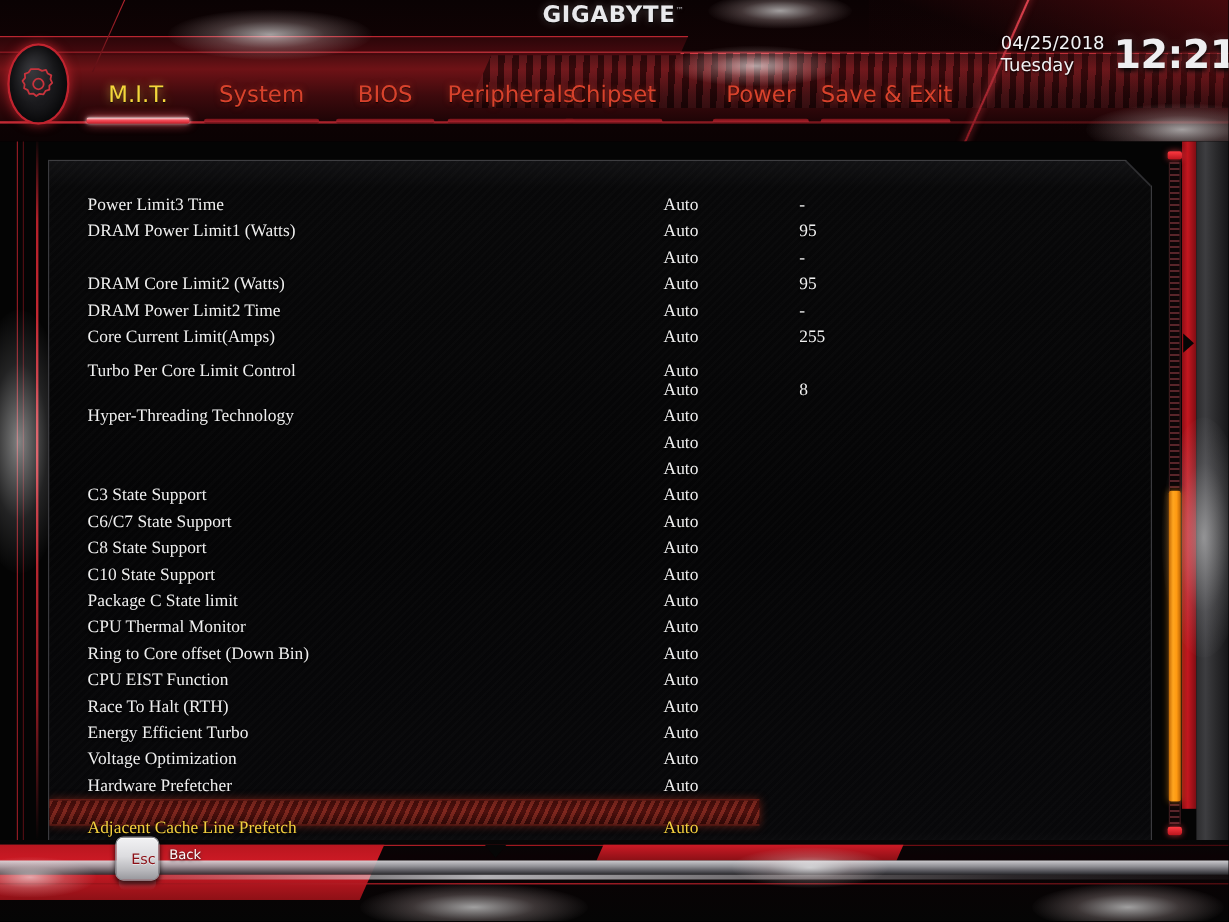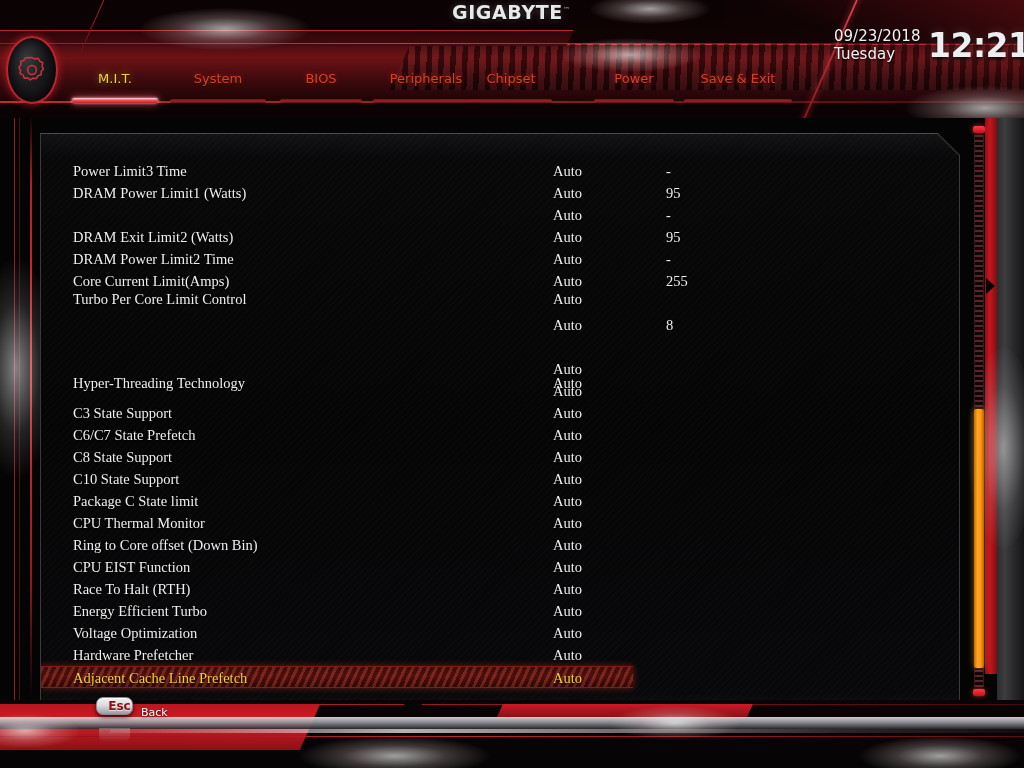--- a/index.html
+++ b/index.html
@@ -97,21 +97,21 @@
   }
   .gear-badge svg { width:34px; height:34px; }
 
   
   .nav {
     position:absolute; left:0; top:70px; width:1024px; height:36px;
   }
   .tab {
     position:absolute; top:0; height:34px;
     text-align:center;
-    color:#d8422c; font-size:13px;
+    color:#d8422c; font-size:19px;
     font-family:"DejaVu Sans", sans-serif;
     text-shadow:0 0 5px rgba(220,60,40,.55), 0 1px 1px #000;
     cursor:pointer;
     white-space:nowrap;
   }
   .tab .tab-label { display:block; line-height:18px; }
   .tab .tab-underline {
     position:absolute; left:0; right:0; bottom:1px; height:4px;
     background:linear-gradient(to bottom,#7d1219,#a6202a 55%,#4a0b10);
     border-radius:2px;
@@ -227,21 +227,21 @@
       repeating-linear-gradient(115deg,
         rgba(255,120,90,0.19) 0px, rgba(255,120,90,0.19) 3px,
         rgba(0,0,0,0.22) 3px, rgba(0,0,0,0.22) 7px),
       linear-gradient(to bottom,#4e0f0c 0%,#621410 45%,#3a0a08 100%);
     width:592px;
     border-top:1px solid #7a2018;
     border-bottom:1px solid #7a2018;
     box-shadow:0 0 7px rgba(180,50,30,.55);
   }
   .row.selected .r-name,
-  .row.selected .r-value { color:#f3cf3e; text-shadow:0 1px 2px #000; }
+  .row.selected .r-value { color:#f3cf3e; text-shadow:0 1px 2px #000;margin-top:12px; }
 
   
   .scrollbar {
     position:absolute; left:973px; top:8px; width:12px; height:570px;
   }
   .sb-cap-top, .sb-cap-bot {
     position:absolute; left:0; width:12px; height:7px;
     background:linear-gradient(to bottom,#ff3a42,#b9151d);
     border-radius:2px;
     box-shadow:0 0 5px rgba(255,60,70,.7);
@@ -307,27 +307,27 @@
     border-top:11px solid #060606;
   }
   .ftr-glow1 { position:absolute; left:-30px; top:14px; width:110px; height:34px; }
   .ftr-glow2 { position:absolute; left:300px; top:36px; width:190px; height:40px; }
   .ftr-glow3 { position:absolute; left:610px; top:6px; width:130px; height:34px; }
   .ftr-glow4 { position:absolute; left:860px; top:36px; width:160px; height:40px; }
 
   
   .esc-key {
     position:absolute; left:96px; top:697px;
-    width:37px; height:18px;
+    width:37px; height:37px;
     border-radius:7px;
     background:linear-gradient(to bottom,#f2f2f4 0%,#dcdcdf 45%,#b7b7bb 78%,#98989d 100%);
     border:1px solid #8c8c91;
     box-shadow:0 2px 4px rgba(0,0,0,.75), inset 0 1px 0 rgba(255,255,255,.9);
     display:flex; align-items:center; justify-content:center;
-    font-size:12px; font-weight:bold; color:#8c1016;
+    font-size:12px; font-weight:normal; color:#8c1016;
     text-shadow:0 1px 0 rgba(255,255,255,.55);
     padding-left:10px;
   }
   .esc-reflect {
     position:absolute; left:99px; top:728px; width:31px; height:14px;
     border-radius:0 0 6px 6px;
     background:linear-gradient(to bottom, rgba(210,210,215,.35), rgba(210,210,215,0));
   }
   .back-label {
     position:absolute; left:141px; top:706px;
@@ -388,21 +388,21 @@
           <span class="tab-label">Power</span>
           <span class="tab-underline"></span>
         </div>
         <div class="tab" style="left: 684px; width: 108px;">
           <span class="tab-label">Save &amp; Exit</span>
           <span class="tab-underline"></span>
         </div>
       </div>
 
     <div class="datetime">
-      <div class="dt-date">09/23/2018</div>
+      <div class="dt-date">04/25/2018</div>
       <div class="dt-day">Tuesday</div>
       <div class="dt-time">12:21</div>
     </div>
   </div>
 
   <div class="body-frame">
     <div class="frame-outline"></div>
     <div class="frame-outline2"></div>
     <div class="left-redline"></div>
     <div class="left-glow"></div>
@@ -423,63 +423,63 @@
           <div class="row" style="top: 48px;">
             <span class="r-name">DRAM Power Limit1 (Watts)</span>
             <span class="r-value">Auto</span>
             <span class="r-extra">95</span>
           </div>
           <div class="row" style="top: 70px;">
             <span class="r-value">Auto</span>
             <span class="r-extra">-</span>
           </div>
           <div class="row" style="top: 92px;">
-            <span class="r-name">DRAM Exit Limit2 (Watts)</span>
+            <span class="r-name">DRAM Core Limit2 (Watts)</span>
             <span class="r-value">Auto</span>
             <span class="r-extra">95</span>
           </div>
           <div class="row" style="top: 114px;">
             <span class="r-name">DRAM Power Limit2 Time</span>
             <span class="r-value">Auto</span>
             <span class="r-extra">-</span>
           </div>
           <div class="row" style="top: 136px;">
             <span class="r-name">Core Current Limit(Amps)</span>
             <span class="r-value">Auto</span>
             <span class="r-extra">255</span>
           </div>
-          <div class="row" style="top: 154px;">
+          <div class="row" style="top: 164px;">
             <span class="r-name">Turbo Per Core Limit Control</span>
             <span class="r-value">Auto</span>
             <span class="r-extra"></span>
           </div>
           <div class="row" style="top: 180px;">
             <span class="r-value">Auto</span>
             <span class="r-extra">8</span>
           </div>
-          <div class="row" style="top: 202px; margin-top: 36px;">
+          <div class="row" style="top: 202px;">
             <span class="r-name">Hyper-Threading Technology</span>
             <span class="r-value">Auto</span>
             <span class="r-extra"></span>
           </div>
           <div class="row" style="top: 224px;">
             <span class="r-value">Auto</span>
             <span class="r-extra"></span>
           </div>
           <div class="row" style="top: 246px;">
             <span class="r-value">Auto</span>
             <span class="r-extra"></span>
           </div>
           <div class="row" style="top: 268px;">
             <span class="r-name">C3 State Support</span>
             <span class="r-value">Auto</span>
             <span class="r-extra"></span>
           </div>
           <div class="row" style="top: 290px;">
-            <span class="r-name">C6/C7 State Prefetch</span>
+            <span class="r-name">C6/C7 State Support</span>
             <span class="r-value">Auto</span>
             <span class="r-extra"></span>
           </div>
           <div class="row" style="top: 312px;">
             <span class="r-name">C8 State Support</span>
             <span class="r-value">Auto</span>
             <span class="r-extra"></span>
           </div>
           <div class="row" style="top: 334px;">
             <span class="r-name">C10 State Support</span>

